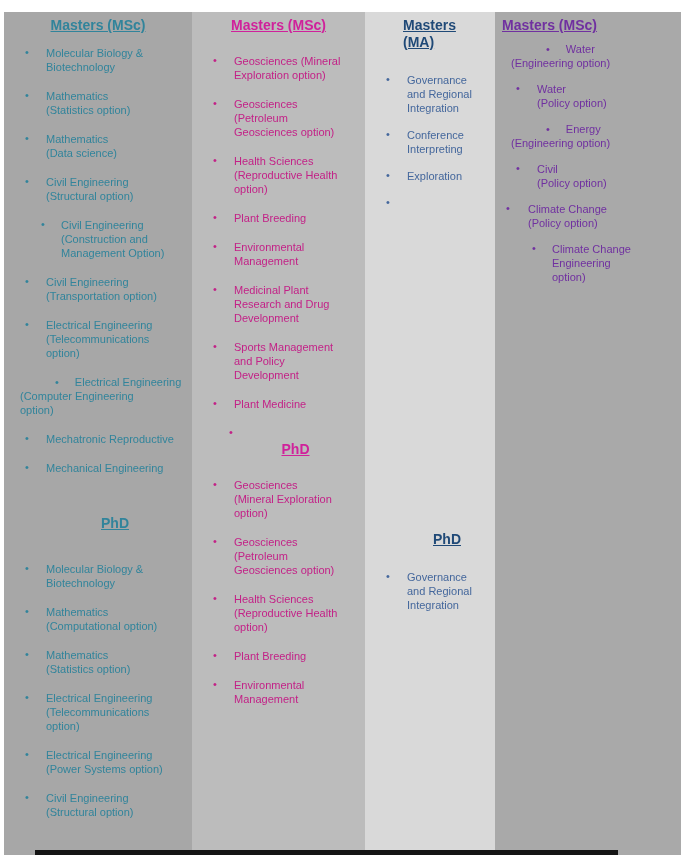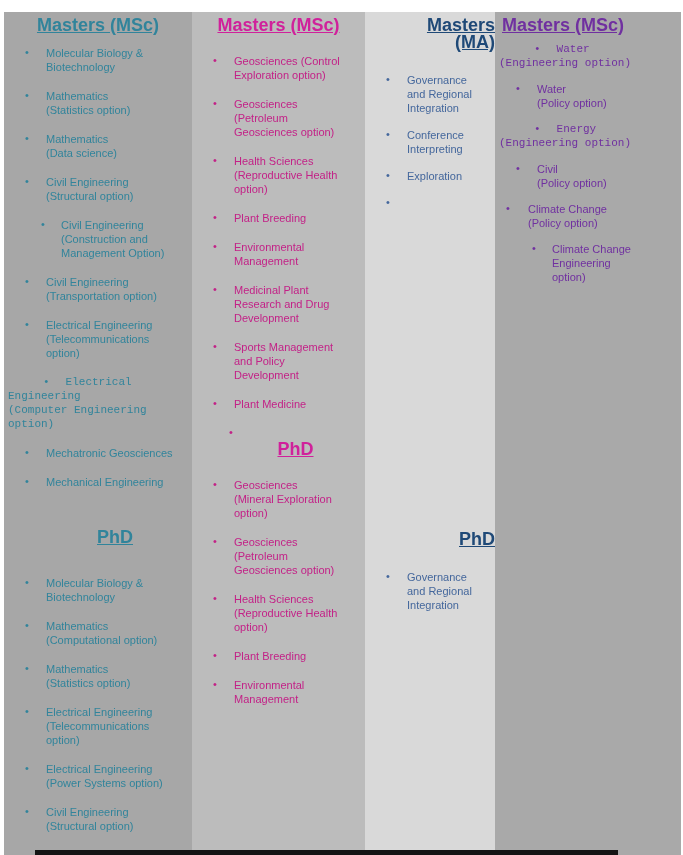--- a/index.html
+++ b/index.html
@@ -11,25 +11,25 @@
     position:absolute;left:4px;top:12px;width:677px;height:843px;
     display:flex;align-items:stretch;
   }
   .column{box-sizing:border-box;padding-top:2px;overflow:hidden;}
   .c0{width:188px;}
   .c1{width:173px;}
   .c2{width:130px;}
   .c3{width:186px;}
 
   .heading{
-    font-size:18px;line-height:17px;font-weight:bold;text-decoration:underline;
+    font-size:14px;line-height:17px;font-weight:bold;text-decoration:underline;
     text-align:center;margin:3px 0 12px 0;white-space:pre-line;
   }
   .c1 .heading{margin-bottom:20px;}
-  .c2 .heading{margin-bottom:22px;text-align:right;}
+  .c2 .heading{margin-bottom:22px;}
   .c3 .heading{margin-bottom:8px;}
   .h-2-0{text-align:left;padding-left:38px;}
   .h-3-0{text-align:left;padding-left:7px;}
   .h-0-1,.h-1-1,.h-2-1{text-align:center;margin-bottom:30px;margin-left:34px;}
   .h-1-1{margin-bottom:28px;}
 
   .sec-0-1{margin-top:40px;}
   .sec-1-1{margin-top:30px;}
   .sec-2-1{margin-top:348px;}
 
@@ -39,21 +39,21 @@
     white-space:pre-line;
   }
   .c1 .item{margin-bottom:15px;}
   .c2 .item{margin-bottom:13px;}
   .c3 .item{margin-bottom:12px;}
   .item .bullet{position:absolute;left:21px;top:-1px;font-size:11px;}
   .item.lvl2{padding-left:57px;}
   .item.lvl2 .bullet{left:37px;}
 
   
-  .it-0-0-7,.it-3-0-0,.it-3-0-2{padding-left:4px;text-indent:35px;font-family:Liberation Mono, monospace;}
+  .it-0-0-7,.it-3-0-0,.it-3-0-2{padding-left:16px;text-indent:35px;}
   .it-0-0-7 .bullet,.it-3-0-0 .bullet,.it-3-0-2 .bullet{position:static;margin-right:16px;}
 
   
   .it-1-0-8{text-align:center;padding-left:30px;padding-right:8px;margin-top:6px;}
   .it-1-0-8 .bullet{left:33px;}
 
   
   .it-3-0-4{padding-left:33px;}
   .it-3-0-4 .bullet{left:11px;}
 
@@ -84,21 +84,21 @@
 (Construction and
 Management Option)</span></div>
         <div class="item lvl1 it-0-0-5"><span class="bullet">•</span><span class="txt">Civil Engineering
 (Transportation option)</span></div>
         <div class="item lvl1 it-0-0-6"><span class="bullet">•</span><span class="txt">Electrical Engineering
 (Telecommunications
 option)</span></div>
         <div class="item lvl1 it-0-0-7"><span class="bullet">•</span><span class="txt">Electrical Engineering
 (Computer Engineering
 option)</span></div>
-        <div class="item lvl1 it-0-0-8"><span class="bullet">•</span><span class="txt">Mechatronic Geosciences</span></div>
+        <div class="item lvl1 it-0-0-8"><span class="bullet">•</span><span class="txt">Mechatronic Reproductive</span></div>
         <div class="item lvl1 it-0-0-9"><span class="bullet">•</span><span class="txt">Mechanical Engineering</span></div>
       </div>
       <div class="section sec-0-1">
         <div class="heading h-0-1" style="color: rgb(49, 132, 155);">PhD</div>
         <div class="item lvl1 it-0-1-0"><span class="bullet">•</span><span class="txt">Molecular Biology &amp;
 Biotechnology</span></div>
         <div class="item lvl1 it-0-1-1"><span class="bullet">•</span><span class="txt">Mathematics
 (Computational option)</span></div>
         <div class="item lvl1 it-0-1-2"><span class="bullet">•</span><span class="txt">Mathematics
 (Statistics option)</span></div>
@@ -107,21 +107,21 @@
 option)</span></div>
         <div class="item lvl1 it-0-1-4"><span class="bullet">•</span><span class="txt">Electrical Engineering
 (Power Systems option)</span></div>
         <div class="item lvl1 it-0-1-5"><span class="bullet">•</span><span class="txt">Civil Engineering
 (Structural option)</span></div>
       </div>
     </div>
     <div class="column c1" style="background: rgb(188, 188, 188); color: rgb(195, 33, 135);">
       <div class="section sec-1-0">
         <div class="heading h-1-0" style="color: rgb(208, 33, 155);">Masters (MSc)</div>
-        <div class="item lvl1 it-1-0-0"><span class="bullet">•</span><span class="txt">Geosciences (Control
+        <div class="item lvl1 it-1-0-0"><span class="bullet">•</span><span class="txt">Geosciences (Mineral
 Exploration option)</span></div>
         <div class="item lvl1 it-1-0-1"><span class="bullet">•</span><span class="txt">Geosciences
 (Petroleum
 Geosciences option)</span></div>
         <div class="item lvl1 it-1-0-2"><span class="bullet">•</span><span class="txt">Health Sciences
 (Reproductive Health
 option)</span></div>
         <div class="item lvl1 it-1-0-3"><span class="bullet">•</span><span class="txt">Plant Breeding</span></div>
         <div class="item lvl1 it-1-0-4"><span class="bullet">•</span><span class="txt">Environmental
 Management</span></div>

